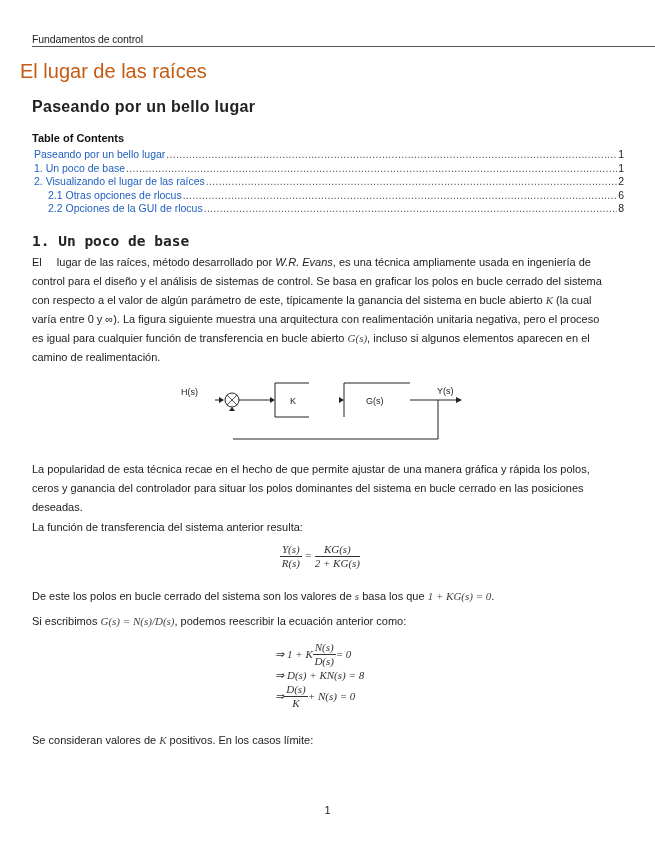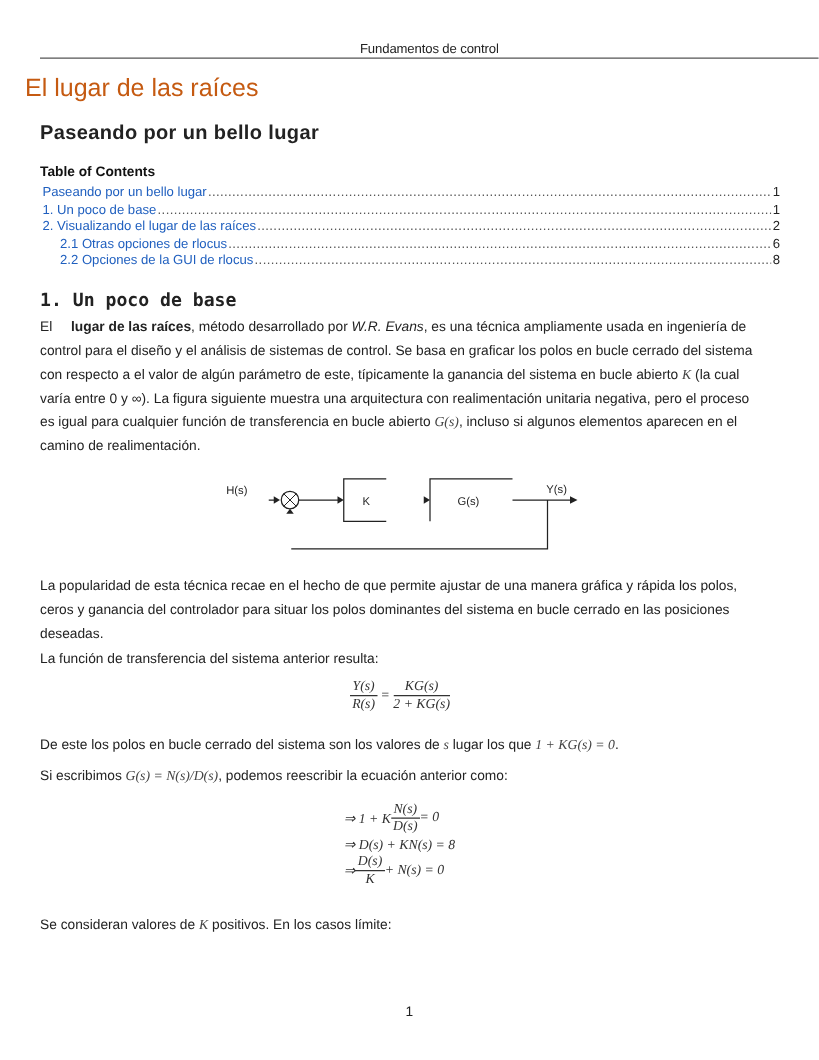--- a/index.html
+++ b/index.html
@@ -1,33 +1,33 @@
 <!DOCTYPE html>
 <html><head>
   <meta charset="utf-8">
   <style>
     html, body { margin:0; padding:0; background:#ffffff; }
     body { width:655px; height:848px; position:relative; overflow:hidden;
            font-family:"Liberation Sans", sans-serif; color:#1a1a1a; }
     .page { position:absolute; left:0; top:0; width:655px; height:848px; }
     .running-header { position:absolute; left:32px; top:33px; width:623px; height:13px;
-           border-bottom:1px solid #555; font-size:10.5px; color:#222; letter-spacing:-0.1px; line-height:12px;text-align:center; }
+           border-bottom:1px solid #555; font-size:10.5px; color:#222; letter-spacing:-0.1px; line-height:12px; }
     .doc-title { position:absolute; left:20px; top:60px; font-size:20px; color:#c55a11; margin:0; font-weight:normal; }
     .subtitle { position:absolute; left:32px; top:98px; font-size:16px; font-weight:bold; color:#222; margin:0; letter-spacing:0.3px; }
     .toc-heading { position:absolute; left:32px; top:132px; font-size:11px; font-weight:bold; color:#111; }
     .toc { position:absolute; left:34px; top:148px; width:590px; font-size:10.5px; }
     .toc-row { display:flex; align-items:baseline; height:13.5px; line-height:13.5px; color:#1f5fbf; }
     .toc-row.sub { padding-left:14px; }
     .toc-label { white-space:nowrap; }
     .toc-leader { flex:1; overflow:hidden; white-space:nowrap; color:#555; margin:0 1px; }
     .toc-leader::after { content:"..........................................................................................................................................................................................................................................................................."; letter-spacing:0.3px; }
     .toc-page { color:#222; }
     .section-heading { position:absolute; left:32px; top:233px; font-family:"DejaVu Sans Mono", monospace; font-weight:bold; font-size:14.5px; color:#222; margin:0; }
     .para { position:absolute; left:32px; width:580px; font-size:11px; line-height:19px; color:#222; margin:0; }
-    .para b { font-weight:bold;padding-left:12px; }
+    .para b { font-weight:normal;padding-left:12px; }
     .para i { font-style:italic;text-align:right; }
     .math { font-family:"Liberation Serif", serif; font-style:italic; color:#444; }
     .diagram { position:absolute; left:170px; top:375px; width:310px; height:70px; }
     .eq-block { position:absolute; font-family:"Liberation Serif", serif; font-style:italic; font-size:11px; color:#333; }
     .frac { display:inline-block; vertical-align:middle; text-align:center; }
     .frac .num { display:block; border-bottom:1px solid #333; padding:0 2px; line-height:13px; }
     .frac .den { display:block; line-height:13px; }
     .eq-line { height:22px; display:flex; align-items:center; }
     .page-number { position:absolute; left:0; width:655px; top:804px; text-align:center; font-size:11px; color:#222; }
   </style>
@@ -115,21 +115,21 @@
   <div class="eq-block" style="left:280px; top:543px;">
     <span class="frac">
       <span class="num">Y(s)</span>
       <span class="den">R(s)</span>
     </span><span> = </span><span class="frac">
       <span class="num">KG(s)</span>
       <span class="den">2 + KG(s)</span>
     </span>
   </div>
 
-  <p class="para" style="top:587px;"><span>De este los polos en bucle cerrado del sistema son los valores de </span><span class="math">s</span><span> lugar los que </span><span class="math">1 + KG(s) = 0</span><span>.</span></p>
+  <p class="para" style="top:587px;"><span>De este los polos en bucle cerrado del sistema son los valores de </span><span class="math">s</span><span> basa los que </span><span class="math">1 + KG(s) = 0</span><span>.</span></p>
 
   <p class="para" style="top:612px;"><span>Si escribimos </span><span class="math">G(s) = N(s)/D(s)</span><span>, podemos reescribir la ecuación anterior como:</span></p>
 
   <div class="eq-block" style="left:275px; top:643px;">
     <div class="eq-line">
       <span>⇒ 1 + K </span>
       <span class="frac">
         <span class="num">N(s)</span>
         <span class="den">D(s)</span>
       </span>

